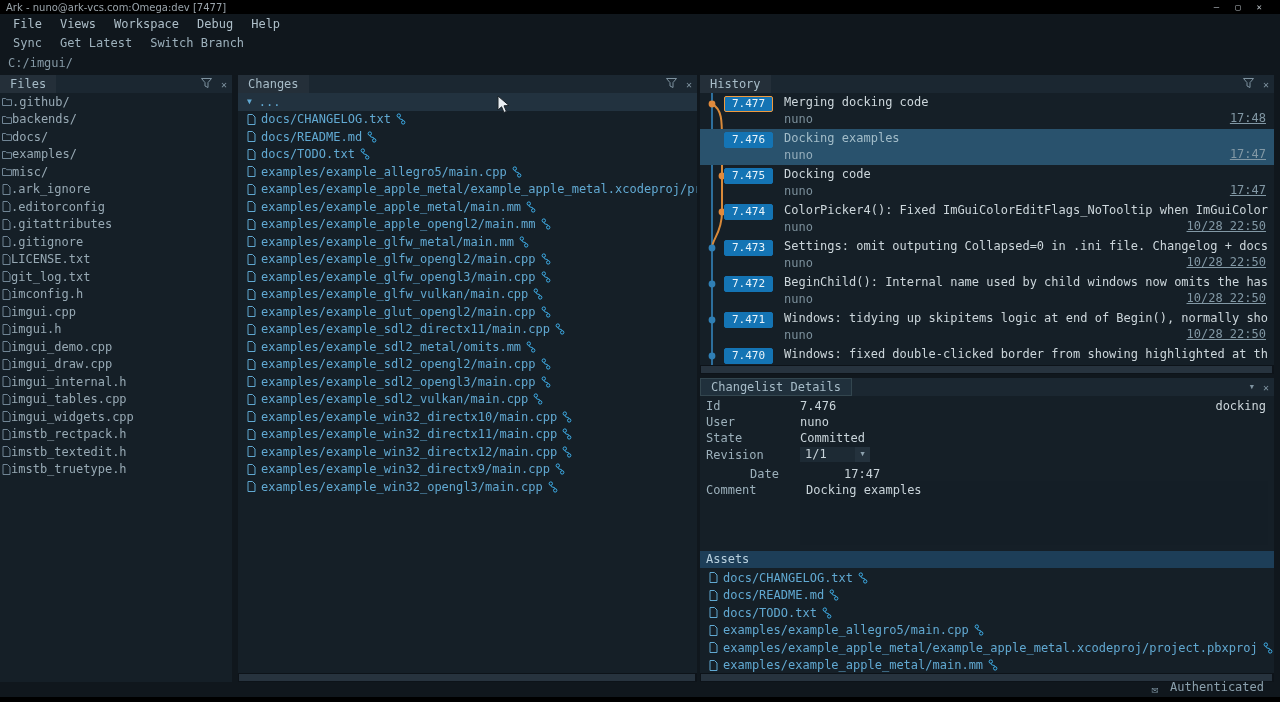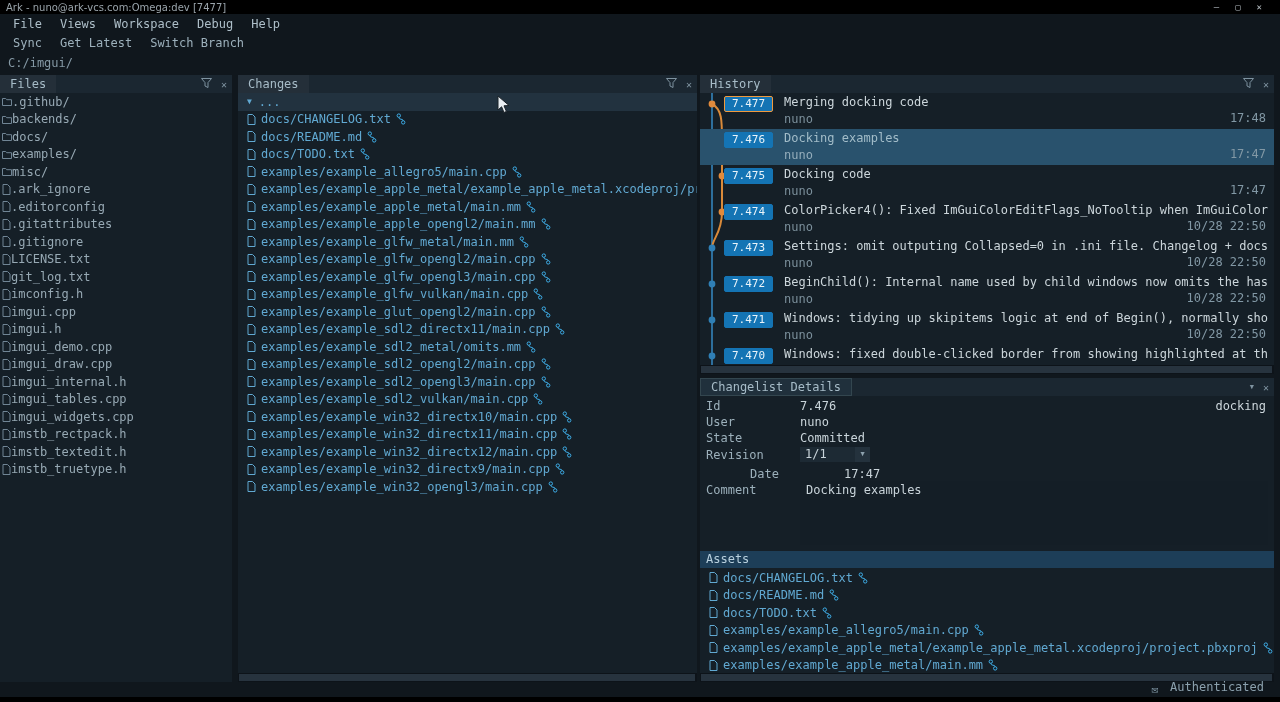--- a/index.html
+++ b/index.html
@@ -41,21 +41,21 @@
   .history{left:700px;top:75px;width:574px;height:299px;}
   .hist-list{position:absolute;left:0;top:18px;right:0;bottom:9px;overflow:hidden;}
   .graph{position:absolute;left:0;top:0;pointer-events:none;}
   .hist-row{position:relative;height:36px;}
   .hist-row.selected{background:#29526d;}
   .badge{position:absolute;left:24px;top:3px;background:#1474b4;color:#eaf4fa;padding:0 7px;height:14px;line-height:14px;
          border:1px solid #1474b4;border-radius:2px;font-size:11px;}
   .badge.current{border-color:#f09a3e;}
   .hist-row .comment{position:absolute;left:84px;top:2px;right:6px;white-space:nowrap;overflow:hidden;color:#ccd6db;}
   .hist-row .author{position:absolute;left:84px;top:19px;color:#7b8f9b;}
-  .hist-row .time{position:absolute;right:8px;top:18px;color:#8298a5;}
+  .hist-row .time{position:absolute;right:8px;top:18px;color:#8298a5;text-decoration:underline;}
   .hist-row.selected .comment{color:#a3bdc9;}
   .hist-row.selected .author{color:#94adbb;}
   
   .details{left:700px;top:378px;width:574px;height:304px;}
   .details .tab{background:#20303c;border:1px solid #33464f;height:16px;line-height:16px;}
   .fields{position:absolute;left:6px;top:21px;right:6px;}
   .frow{position:absolute;left:0;right:0;height:16px;}
   .flabel{position:absolute;left:0;color:#9cb0bb;}
   .fvalue{position:absolute;left:94px;color:#c9d4da;}
   .fright{position:absolute;right:2px;color:#ccd6db;}

